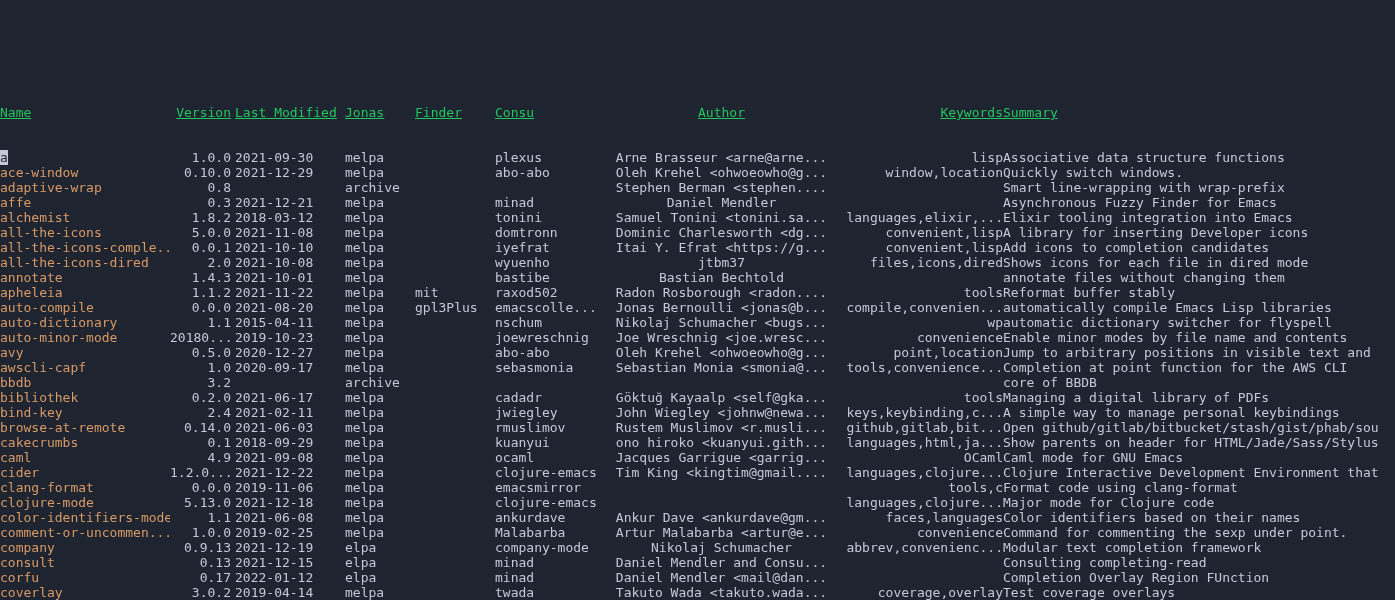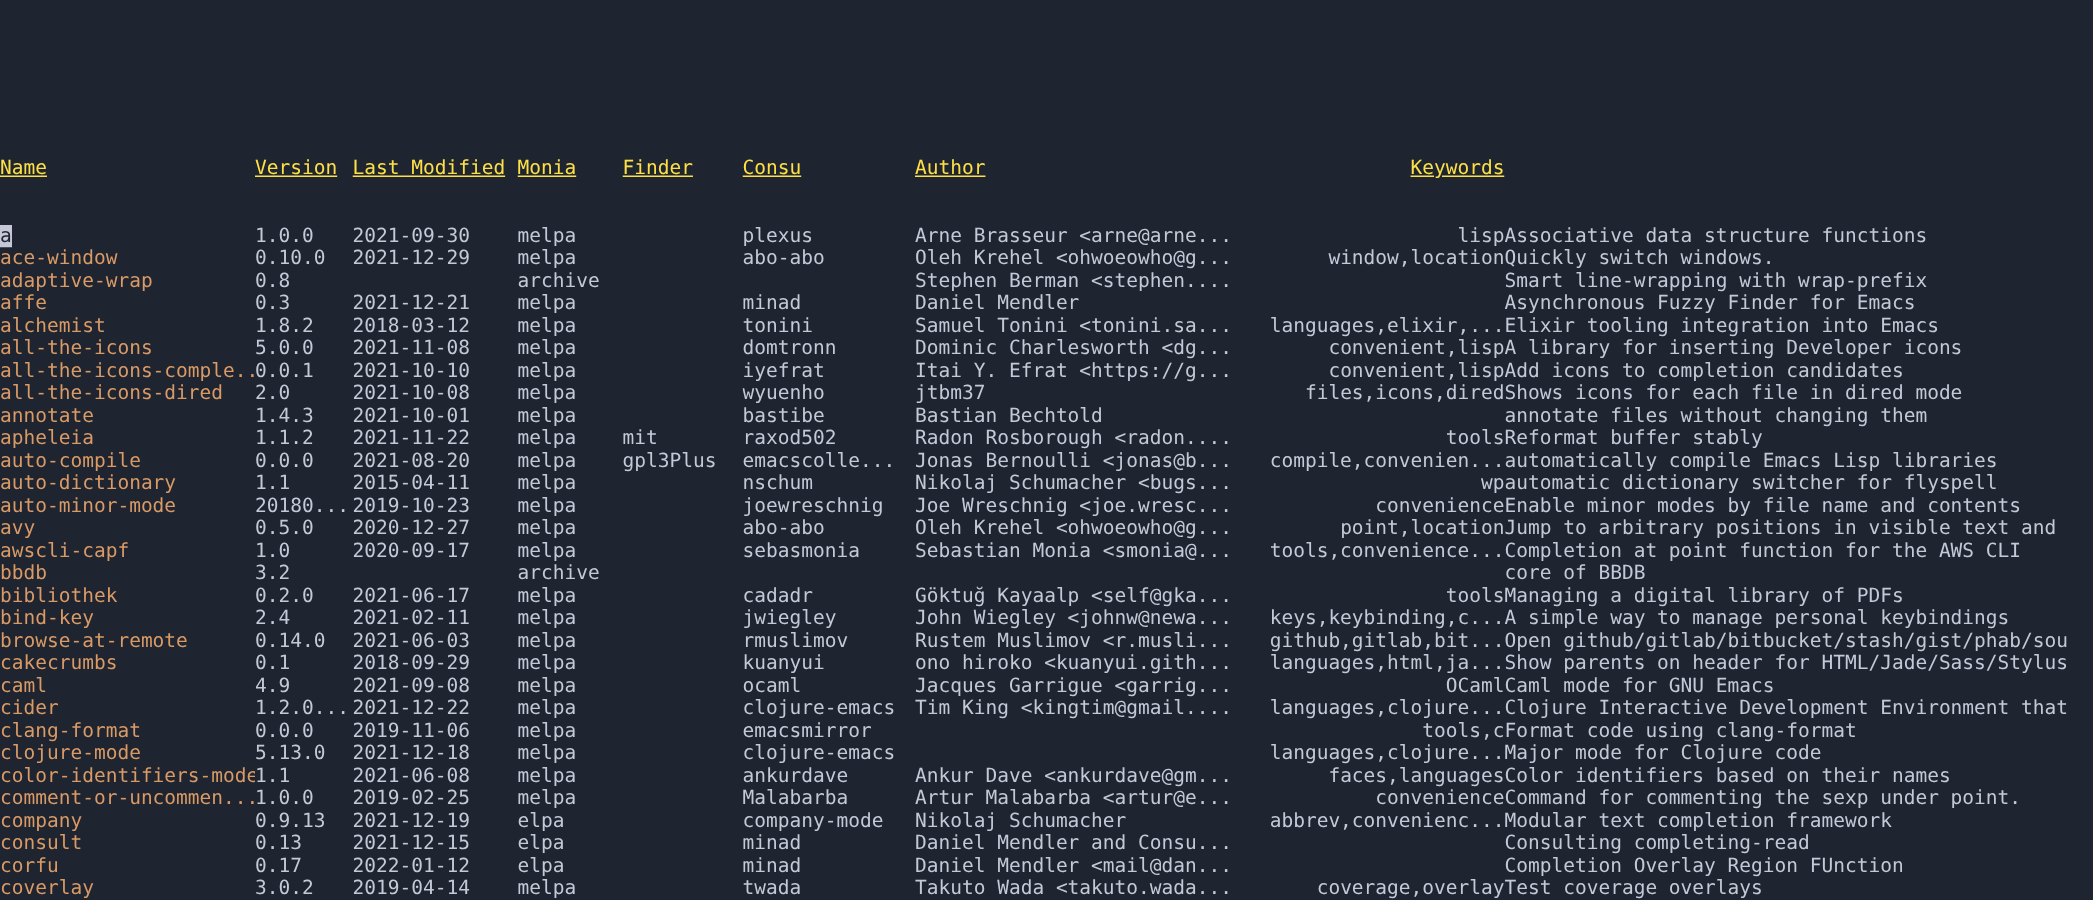--- a/index.html
+++ b/index.html
@@ -9,29 +9,29 @@
     background: #1e2430;
     color: #c5c8d6;
     font-family: "Menlo", "Consolas", "DejaVu Sans Mono", monospace;
     font-size: 13px;
     line-height: 15px;
     overflow: hidden;
     white-space: pre;
   }
   .table { width: 100%; }
   .row { display: flex; height: 15px; }
-  .hdr { text-decoration: underline; color: #fde047; }
+  .hdr { text-decoration: underline; color: #22c55e; }
   .cell { overflow: hidden; }
   .c-name    { width: 170px; }
-  .c-version { width:  65px; text-align: left; padding-right: 4px;}
+  .c-version { width:  65px; text-align: right; padding-right: 4px;}
   .c-last    { width: 110px; padding-right: 4px;}
   .c-type    { width:  70px; }
   .c-license { width:  80px; }
   .c-owner   { width: 115px; }
-  .c-author  { width: 223px; }
+  .c-author  { width: 223px; text-align: center; }
   .c-keywords{ width: 170px; text-align: right; }
   .c-summary { flex: 1; }
   .pkg  { color: #d99a66; }
   .cursor {
     background: #c5c8d6;
     color: #1e2430;
     display: inline-block;
     width: 8px;
     height: 15px;
     vertical-align: top;
@@ -41,23 +41,24 @@
 </head>
 <body>
 
 
 
 <div class="table">
   <div class="row">
     <span class="cell hdr c-name">Name</span>
     <span class="cell hdr c-version">Version</span>
     <span class="cell hdr c-last">Last Modified</span>
-    <span class="cell hdr c-type">Monia</span>
+    <span class="cell hdr c-type">Jonas</span>
     <span class="cell hdr c-license">Finder</span>
     <span class="cell hdr c-owner">Consu</span>
     <span class="cell hdr c-author">Author</span>
     <span class="cell hdr c-keywords">Keywords</span>
+    <span class="cell hdr c-summary">Summary</span>
   </div>
   <div id="rows"><div class="row"><span class="cell c-name pkg"><span class="cursor">a</span></span><span class="cell c-version">1.0.0</span><span class="cell c-last">2021-09-30</span><span class="cell c-type">melpa</span><span class="cell c-license"></span><span class="cell c-owner">plexus</span><span class="cell c-author">Arne Brasseur &lt;arne@arne...</span><span class="cell c-keywords">lisp</span><span class="cell c-summary">Associative data structure functions</span></div><div class="row"><span class="cell c-name pkg">ace-window</span><span class="cell c-version">0.10.0</span><span class="cell c-last">2021-12-29</span><span class="cell c-type">melpa</span><span class="cell c-license"></span><span class="cell c-owner">abo-abo</span><span class="cell c-author">Oleh Krehel &lt;ohwoeowho@g...</span><span class="cell c-keywords">window,location</span><span class="cell c-summary">Quickly switch windows.</span></div><div class="row"><span class="cell c-name pkg">adaptive-wrap</span><span class="cell c-version">0.8</span><span class="cell c-last"></span><span class="cell c-type">archive</span><span class="cell c-license"></span><span class="cell c-owner"></span><span class="cell c-author">Stephen Berman &lt;stephen....</span><span class="cell c-keywords"></span><span class="cell c-summary">Smart line-wrapping with wrap-prefix</span></div><div class="row"><span class="cell c-name pkg">affe</span><span class="cell c-version">0.3</span><span class="cell c-last">2021-12-21</span><span class="cell c-type">melpa</span><span class="cell c-license"></span><span class="cell c-owner">minad</span><span class="cell c-author">Daniel Mendler</span><span class="cell c-keywords"></span><span class="cell c-summary">Asynchronous Fuzzy Finder for Emacs</span></div><div class="row"><span class="cell c-name pkg">alchemist</span><span class="cell c-version">1.8.2</span><span class="cell c-last">2018-03-12</span><span class="cell c-type">melpa</span><span class="cell c-license"></span><span class="cell c-owner">tonini</span><span class="cell c-author">Samuel Tonini &lt;tonini.sa...</span><span class="cell c-keywords">languages,elixir,...</span><span class="cell c-summary">Elixir tooling integration into Emacs</span></div><div class="row"><span class="cell c-name pkg">all-the-icons</span><span class="cell c-version">5.0.0</span><span class="cell c-last">2021-11-08</span><span class="cell c-type">melpa</span><span class="cell c-license"></span><span class="cell c-owner">domtronn</span><span class="cell c-author">Dominic Charlesworth &lt;dg...</span><span class="cell c-keywords">convenient,lisp</span><span class="cell c-summary">A library for inserting Developer icons</span></div><div class="row"><span class="cell c-name pkg">all-the-icons-comple...</span><span class="cell c-version">0.0.1</span><span class="cell c-last">2021-10-10</span><span class="cell c-type">melpa</span><span class="cell c-license"></span><span class="cell c-owner">iyefrat</span><span class="cell c-author">Itai Y. Efrat &lt;https://g...</span><span class="cell c-keywords">convenient,lisp</span><span class="cell c-summary">Add icons to completion candidates</span></div><div class="row"><span class="cell c-name pkg">all-the-icons-dired</span><span class="cell c-version">2.0</span><span class="cell c-last">2021-10-08</span><span class="cell c-type">melpa</span><span class="cell c-license"></span><span class="cell c-owner">wyuenho</span><span class="cell c-author">jtbm37</span><span class="cell c-keywords">files,icons,dired</span><span class="cell c-summary">Shows icons for each file in dired mode</span></div><div class="row"><span class="cell c-name pkg">annotate</span><span class="cell c-version">1.4.3</span><span class="cell c-last">2021-10-01</span><span class="cell c-type">melpa</span><span class="cell c-license"></span><span class="cell c-owner">bastibe</span><span class="cell c-author">Bastian Bechtold</span><span class="cell c-keywords"></span><span class="cell c-summary">annotate files without changing them</span></div><div class="row"><span class="cell c-name pkg">apheleia</span><span class="cell c-version">1.1.2</span><span class="cell c-last">2021-11-22</span><span class="cell c-type">melpa</span><span class="cell c-license">mit</span><span class="cell c-owner">raxod502</span><span class="cell c-author">Radon Rosborough &lt;radon....</span><span class="cell c-keywords">tools</span><span class="cell c-summary">Reformat buffer stably</span></div><div class="row"><span class="cell c-name pkg">auto-compile</span><span class="cell c-version">0.0.0</span><span class="cell c-last">2021-08-20</span><span class="cell c-type">melpa</span><span class="cell c-license">gpl3Plus</span><span class="cell c-owner">emacscolle...</span><span class="cell c-author">Jonas Bernoulli &lt;jonas@b...</span><span class="cell c-keywords">compile,convenien...</span><span class="cell c-summary">automatically compile Emacs Lisp libraries</span></div><div class="row"><span class="cell c-name pkg">auto-dictionary</span><span class="cell c-version">1.1</span><span class="cell c-last">2015-04-11</span><span class="cell c-type">melpa</span><span class="cell c-license"></span><span class="cell c-owner">nschum</span><span class="cell c-author">Nikolaj Schumacher &lt;bugs...</span><span class="cell c-keywords">wp</span><span class="cell c-summary">automatic dictionary switcher for flyspell</span></div><div class="row"><span class="cell c-name pkg">auto-minor-mode</span><span class="cell c-version">20180...</span><span class="cell c-last">2019-10-23</span><span class="cell c-type">melpa</span><span class="cell c-license"></span><span class="cell c-owner">joewreschnig</span><span class="cell c-author">Joe Wreschnig &lt;joe.wresc...</span><span class="cell c-keywords">convenience</span><span class="cell c-summary">Enable minor modes by file name and contents</span></div><div class="row"><span class="cell c-name pkg">avy</span><span class="cell c-version">0.5.0</span><span class="cell c-last">2020-12-27</span><span class="cell c-type">melpa</span><span class="cell c-license"></span><span class="cell c-owner">abo-abo</span><span class="cell c-author">Oleh Krehel &lt;ohwoeowho@g...</span><span class="cell c-keywords">point,location</span><span class="cell c-summary">Jump to arbitrary positions in visible text and </span></div><div class="row"><span class="cell c-name pkg">awscli-capf</span><span class="cell c-version">1.0</span><span class="cell c-last">2020-09-17</span><span class="cell c-type">melpa</span><span class="cell c-license"></span><span class="cell c-owner">sebasmonia</span><span class="cell c-author">Sebastian Monia &lt;smonia@...</span><span class="cell c-keywords">tools,convenience...</span><span class="cell c-summary">Completion at point function for the AWS CLI</span></div><div class="row"><span class="cell c-name pkg">bbdb</span><span class="cell c-version">3.2</span><span class="cell c-last"></span><span class="cell c-type">archive</span><span class="cell c-license"></span><span class="cell c-owner"></span><span class="cell c-author"></span><span class="cell c-keywords"></span><span class="cell c-summary">core of BBDB</span></div><div class="row"><span class="cell c-name pkg">bibliothek</span><span class="cell c-version">0.2.0</span><span class="cell c-last">2021-06-17</span><span class="cell c-type">melpa</span><span class="cell c-license"></span><span class="cell c-owner">cadadr</span><span class="cell c-author">Göktuğ Kayaalp &lt;self@gka...</span><span class="cell c-keywords">tools</span><span class="cell c-summary">Managing a digital library of PDFs</span></div><div class="row"><span class="cell c-name pkg">bind-key</span><span class="cell c-version">2.4</span><span class="cell c-last">2021-02-11</span><span class="cell c-type">melpa</span><span class="cell c-license"></span><span class="cell c-owner">jwiegley</span><span class="cell c-author">John Wiegley &lt;johnw@newa...</span><span class="cell c-keywords">keys,keybinding,c...</span><span class="cell c-summary">A simple way to manage personal keybindings</span></div><div class="row"><span class="cell c-name pkg">browse-at-remote</span><span class="cell c-version">0.14.0</span><span class="cell c-last">2021-06-03</span><span class="cell c-type">melpa</span><span class="cell c-license"></span><span class="cell c-owner">rmuslimov</span><span class="cell c-author">Rustem Muslimov &lt;r.musli...</span><span class="cell c-keywords">github,gitlab,bit...</span><span class="cell c-summary">Open github/gitlab/bitbucket/stash/gist/phab/sou</span></div><div class="row"><span class="cell c-name pkg">cakecrumbs</span><span class="cell c-version">0.1</span><span class="cell c-last">2018-09-29</span><span class="cell c-type">melpa</span><span class="cell c-license"></span><span class="cell c-owner">kuanyui</span><span class="cell c-author">ono hiroko &lt;kuanyui.gith...</span><span class="cell c-keywords">languages,html,ja...</span><span class="cell c-summary">Show parents on header for HTML/Jade/Sass/Stylus</span></div><div class="row"><span class="cell c-name pkg">caml</span><span class="cell c-version">4.9</span><span class="cell c-last">2021-09-08</span><span class="cell c-type">melpa</span><span class="cell c-license"></span><span class="cell c-owner">ocaml</span><span class="cell c-author">Jacques Garrigue &lt;garrig...</span><span class="cell c-keywords">OCaml</span><span class="cell c-summary">Caml mode for GNU Emacs</span></div><div class="row"><span class="cell c-name pkg">cider</span><span class="cell c-version">1.2.0...</span><span class="cell c-last">2021-12-22</span><span class="cell c-type">melpa</span><span class="cell c-license"></span><span class="cell c-owner">clojure-emacs</span><span class="cell c-author">Tim King &lt;kingtim@gmail....</span><span class="cell c-keywords">languages,clojure...</span><span class="cell c-summary">Clojure Interactive Development Environment that</span></div><div class="row"><span class="cell c-name pkg">clang-format</span><span class="cell c-version">0.0.0</span><span class="cell c-last">2019-11-06</span><span class="cell c-type">melpa</span><span class="cell c-license"></span><span class="cell c-owner">emacsmirror</span><span class="cell c-author"></span><span class="cell c-keywords">tools,c</span><span class="cell c-summary">Format code using clang-format</span></div><div class="row"><span class="cell c-name pkg">clojure-mode</span><span class="cell c-version">5.13.0</span><span class="cell c-last">2021-12-18</span><span class="cell c-type">melpa</span><span class="cell c-license"></span><span class="cell c-owner">clojure-emacs</span><span class="cell c-author"></span><span class="cell c-keywords">languages,clojure...</span><span class="cell c-summary">Major mode for Clojure code</span></div><div class="row"><span class="cell c-name pkg">color-identifiers-mode</span><span class="cell c-version">1.1</span><span class="cell c-last">2021-06-08</span><span class="cell c-type">melpa</span><span class="cell c-license"></span><span class="cell c-owner">ankurdave</span><span class="cell c-author">Ankur Dave &lt;ankurdave@gm...</span><span class="cell c-keywords">faces,languages</span><span class="cell c-summary">Color identifiers based on their names</span></div><div class="row"><span class="cell c-name pkg">comment-or-uncommen...</span><span class="cell c-version">1.0.0</span><span class="cell c-last">2019-02-25</span><span class="cell c-type">melpa</span><span class="cell c-license"></span><span class="cell c-owner">Malabarba</span><span class="cell c-author">Artur Malabarba &lt;artur@e...</span><span class="cell c-keywords">convenience</span><span class="cell c-summary">Command for commenting the sexp under point.</span></div><div class="row"><span class="cell c-name pkg">company</span><span class="cell c-version">0.9.13</span><span class="cell c-last">2021-12-19</span><span class="cell c-type">elpa</span><span class="cell c-license"></span><span class="cell c-owner">company-mode</span><span class="cell c-author">Nikolaj Schumacher</span><span class="cell c-keywords">abbrev,convenienc...</span><span class="cell c-summary">Modular text completion framework</span></div><div class="row"><span class="cell c-name pkg">consult</span><span class="cell c-version">0.13</span><span class="cell c-last">2021-12-15</span><span class="cell c-type">elpa</span><span class="cell c-license"></span><span class="cell c-owner">minad</span><span class="cell c-author">Daniel Mendler and Consu...</span><span class="cell c-keywords"></span><span class="cell c-summary">Consulting completing-read</span></div><div class="row"><span class="cell c-name pkg">corfu</span><span class="cell c-version">0.17</span><span class="cell c-last">2022-01-12</span><span class="cell c-type">elpa</span><span class="cell c-license"></span><span class="cell c-owner">minad</span><span class="cell c-author">Daniel Mendler &lt;mail@dan...</span><span class="cell c-keywords"></span><span class="cell c-summary">Completion Overlay Region FUnction</span></div><div class="row"><span class="cell c-name pkg">coverlay</span><span class="cell c-version">3.0.2</span><span class="cell c-last">2019-04-14</span><span class="cell c-type">melpa</span><span class="cell c-license"></span><span class="cell c-owner">twada</span><span class="cell c-author">Takuto Wada &lt;takuto.wada...</span><span class="cell c-keywords">coverage,overlay</span><span class="cell c-summary">Test coverage overlays</span></div></div>
 </div>
 
 
 
 
 </body></html>

